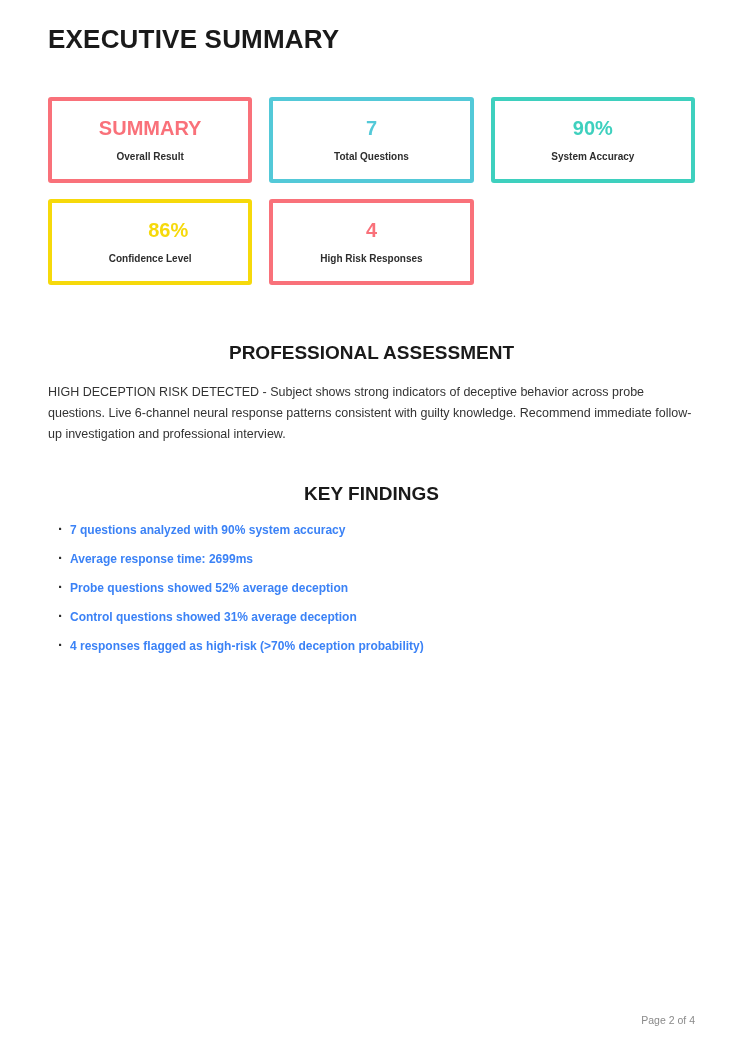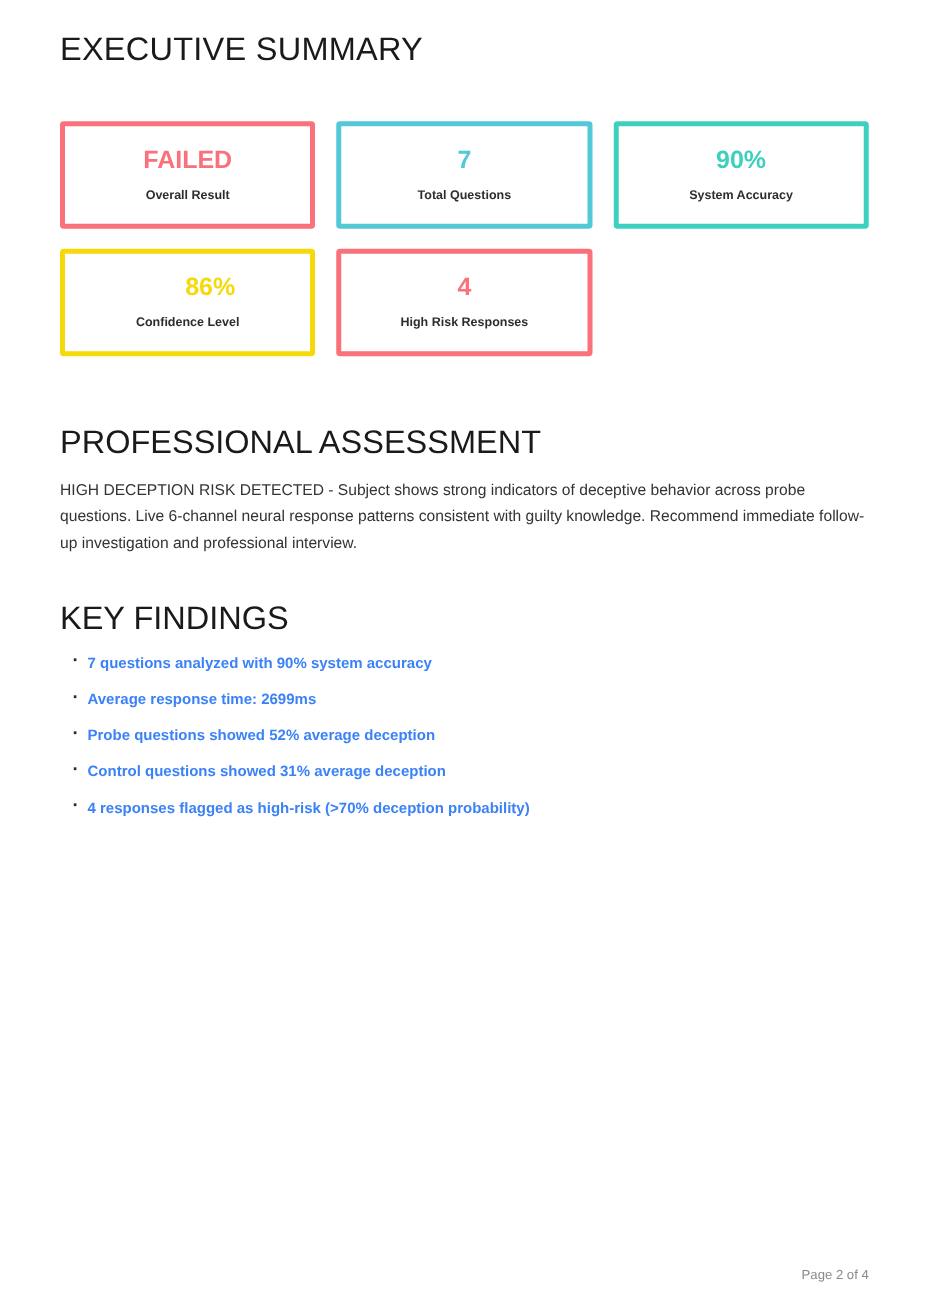--- a/index.html
+++ b/index.html
@@ -17,21 +17,21 @@
   }
   .page {
     position: relative;
     width: 743px;
     height: 1044px;
     box-sizing: border-box;
     padding: 0 48px;
   }
   .doc-title {
     font-size: 26px;
-    font-weight: normal;
+    font-weight: bold;
     letter-spacing: 0.2px;
     color: #1a1a1a;
     margin: 0;
     padding-top: 22px;
     line-height: 34px;
   }
 
   
   .cards {
     display: grid;
@@ -59,25 +59,26 @@
   }
   .card-label {
     font-size: 10px;
     font-weight: bold;
     color: #2d2d2d;
     line-height: 14px;
   }
 
   
   .section-heading {
-    font-size: 26px;
-    font-weight: normal;
+    font-size: 19px;
+    font-weight: bold;
     color: #1a1a1a;
     margin: 0;
     line-height: 24px;
+    text-align: center;
   }
   .assessment-heading { margin-top: 56px; }
   .assessment-body {
     font-size: 12.5px;
     line-height: 21px;
     color: #333333;
     margin-top: 17px;
     max-width: 648px;
   }
   .findings-heading { margin-top: 37px; }
@@ -119,21 +120,21 @@
 </head>
 <body>
 
 <div class="page">
 
   <h1 class="doc-title">EXECUTIVE SUMMARY</h1>
 
   <div class="cards">
 
     <div class="card" style="border-color: rgb(249, 113, 122);">
-      <div class="card-value" style="color: rgb(249, 113, 122);">FAILED</div>
+      <div class="card-value" style="color: rgb(249, 113, 122);">SUMMARY</div>
       <div class="card-label">Overall Result</div>
     </div>
 
 
     <div class="card" style="border-color: rgb(83, 201, 216);">
       <div class="card-value" style="color: rgb(83, 201, 216);">7</div>
       <div class="card-label">Total Questions</div>
     </div>
 
     <div class="card" style="border-color: rgb(62, 208, 190);">

